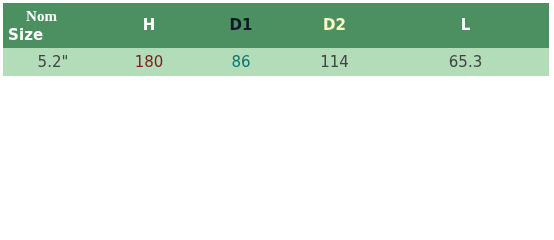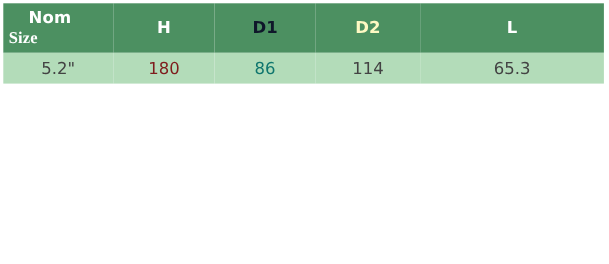--- a/index.html
+++ b/index.html
@@ -61,25 +61,25 @@
     text-align: justify;
     text-align-last: justify;
     padding: 0 6px 0 5px;
     line-height: 19px;
     box-sizing: border-box;
   }
   .header-row th.col-nom .wrap-line-1 {
     display: block;
     text-align: left;
     padding-left: 18px;
+    font-family: Liberation Serif, serif;
   }
   .header-row th.col-nom .wrap-line-2 {
     display: block;
     text-align: center;
-    font-family: Liberation Serif, serif;
   }
 
   
   .data-row {
     background: #b3dcb9;
   }
   .data-row td {
     height: 28px;
     color: #434343;
     font-size: 15px;

